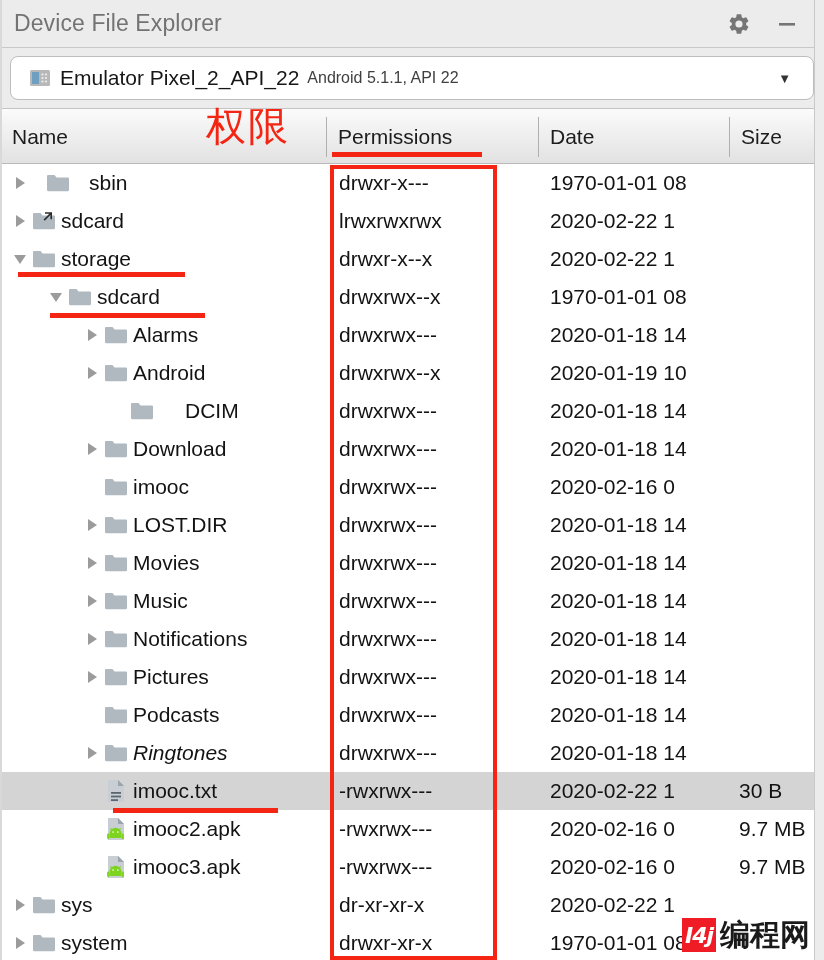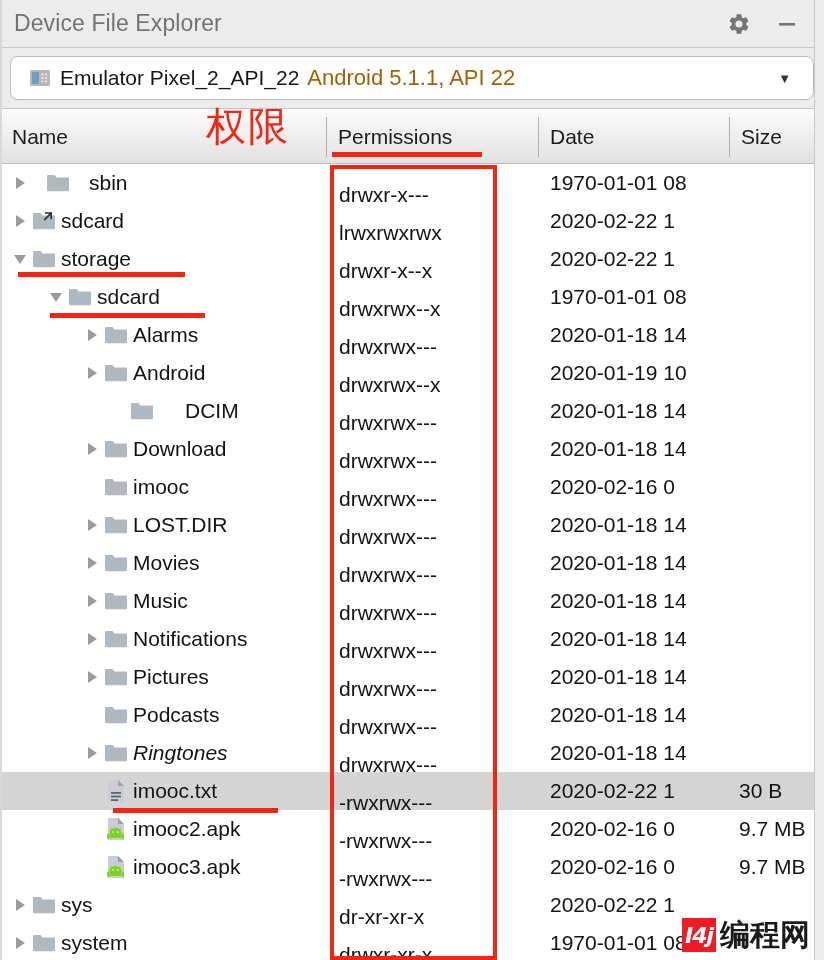--- a/index.html
+++ b/index.html
@@ -82,22 +82,22 @@
     flex: 0 0 auto;
     margin-right: 9px;
     position: relative;
   }
   .device-name {
     font-size: 21px;
     color: #161616;
     white-space: nowrap;
   }
   .device-sub {
-    font-size: 22px;
-    color: #a16207;
+    font-size: 16px;
+    color: #404040;
     margin-left: 8px;
     white-space: nowrap;
   }
   .device-arrow {
     margin-left: auto;
     color: #333;
     font-size: 13px;
     padding-right: 4px;
     line-height: 1;
   }
@@ -194,21 +194,21 @@
     margin-right: 4px;
   }
   .name-text {
     font-size: 21px;
     color: #131313;
     white-space: nowrap;
   }
 
   .cell-perm {
     position: absolute;
-    left: 338px; top: 12px;
+    left: 338px; top: 0;
     height: 38px;
     width: 200px;
     display: flex; align-items: center;
     font-size: 21px;
     color: #131313;
     white-space: nowrap;
   }
   .cell-date {
     position: absolute;
     left: 549px; top: 0;

